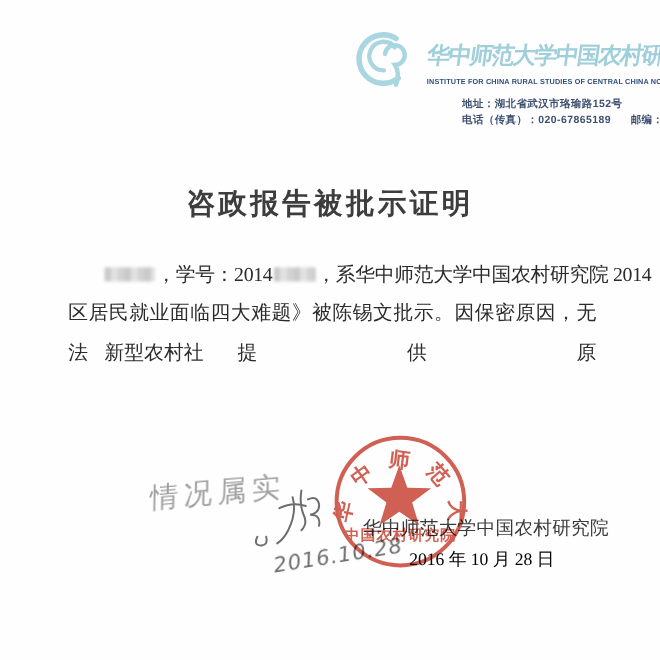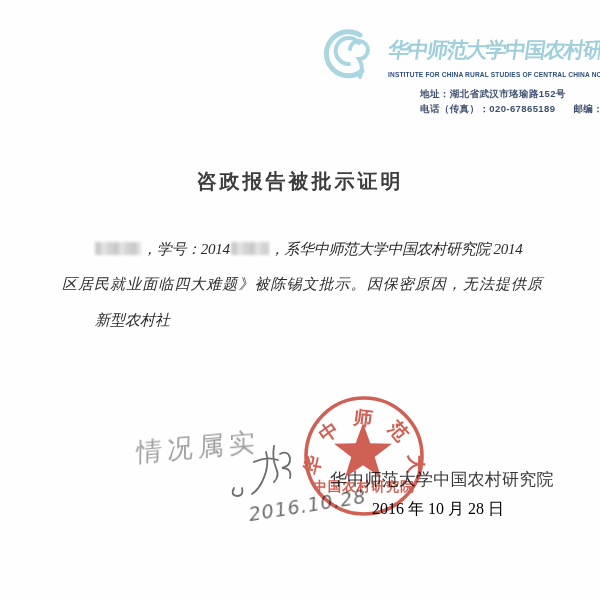--- a/index.html
+++ b/index.html
@@ -22,25 +22,25 @@
   .addr1,.addr2{
     position:absolute;left:386px;white-space:nowrap;overflow:hidden;width:214px;
     font-family:"Liberation Sans",sans-serif;font-weight:bold;font-size:9.5px;
     color:#3d4f70;letter-spacing:.4px;margin-left:34px;
   }
   .addr1{top:88px;} .addr2{top:103px;}
   .postcode-gap{display:inline-block;width:18px;}
   
   .doc-title{
     position:absolute;left:0;top:168px;width:600px;text-align:center;
-    font-weight:bold;font-size:20px;letter-spacing:3px;color:#3d3d3d;
+    font-weight:bold;font-size:26px;letter-spacing:3px;color:#3d3d3d;
     font-family:"Liberation Sans","Liberation Serif",sans-serif;
   }
   
-  .body-text{position:absolute;left:62px;top:232px;width:480px;font-size:15px;color:#2b2b2b;font-style:italic;}
+  .body-text{position:absolute;left:62px;top:232px;width:480px;font-size:18px;color:#2b2b2b;}
   .body-text .bline{line-height:35.4px;height:35.4px;white-space:nowrap;}
   .body-text .just{text-align:justify;text-align-last:justify;white-space:normal;}
   .line1{text-indent:33px;letter-spacing:-0.3px;white-space:nowrap;}
   .closing{text-indent:33px;}
   .blur{
     display:inline-block;height:13px;vertical-align:-1px;border-radius:1px;
     background:repeating-linear-gradient(90deg,#b9b9b9 0 6px,#d8d8d8 6px 12px,#c4c4c4 12px 18px);
     filter:blur(1.6px);opacity:.75;
   }
   .blur-name{width:46px;margin-right:1px;}

